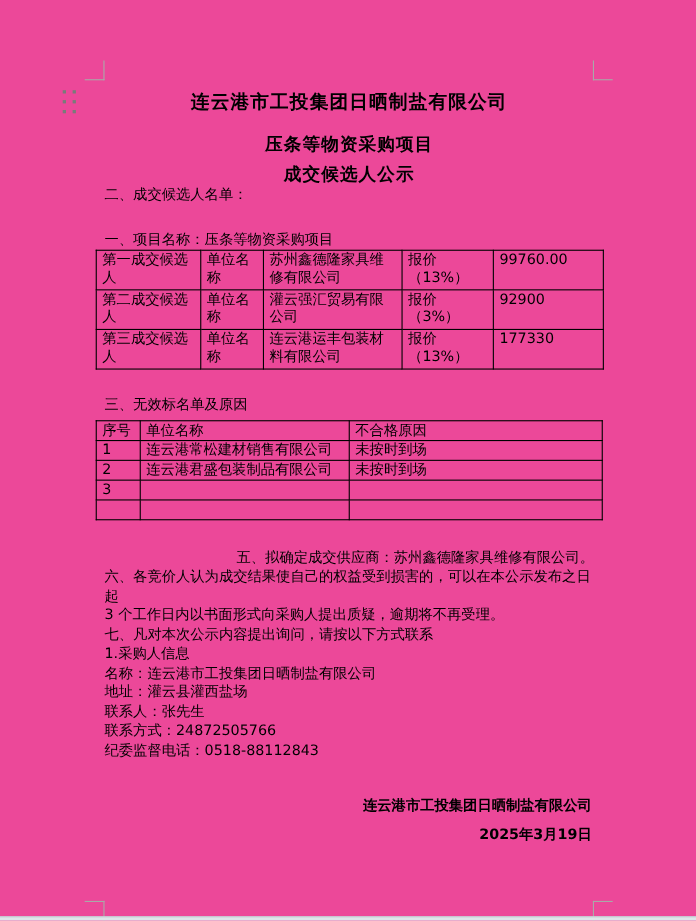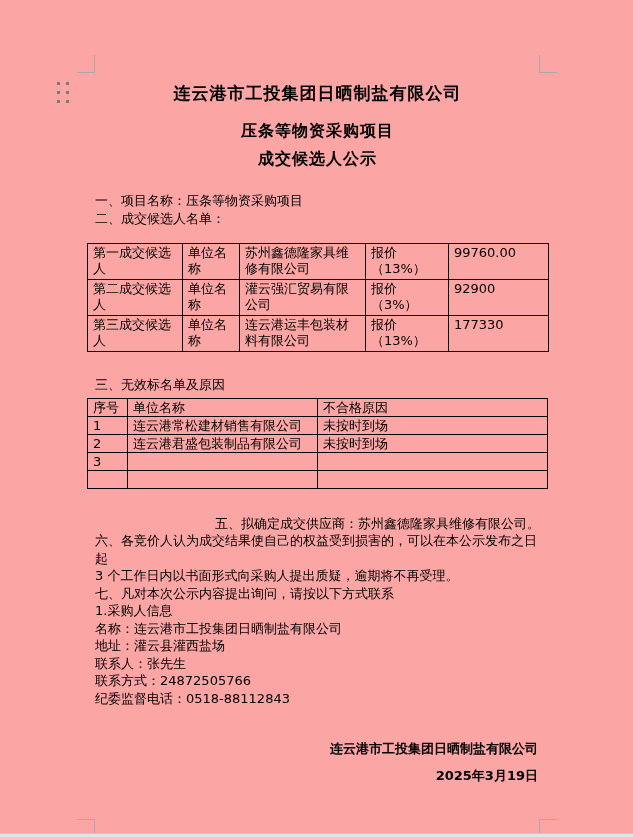--- a/index.html
+++ b/index.html
@@ -1,21 +1,21 @@
 <!DOCTYPE html>
 <html><head>
 <meta charset="utf-8">
 <style>
   * { margin:0; padding:0; box-sizing:border-box; }
   html,body { width:633px; height:837px; }
   body {
     font-family:"DejaVu Sans","Liberation Sans",sans-serif;
     color:#000; background:#fff;
   }
-  .page { position:relative; width:633px; height:837px; background:#fca5a5; overflow:hidden; }
+  .page { position:relative; width:633px; height:837px; background:#ec4899; overflow:hidden; }
 
   
   .crop { position:absolute; width:18px; height:18px; }
   .crop.tl { left:77px; top:55px;  border-right:1px solid #a9a9a9; border-bottom:1px solid #a9a9a9; }
   .crop.tr { left:539px; top:55px; border-left:1px solid #a9a9a9;  border-bottom:1px solid #a9a9a9; }
   .crop.bl { left:77px; top:819px; border-right:1px solid #a9a9a9; border-top:1px solid #a9a9a9; }
   .crop.br { left:539px; top:819px; border-left:1px solid #a9a9a9;  border-top:1px solid #a9a9a9; }
 
   
   .dots { position:absolute; left:57px; top:82px; width:14px; height:24px;
@@ -29,21 +29,21 @@
   .t2 { margin-top:18px; font-size:16px; font-weight:bold; text-align:center; line-height:20px; letter-spacing:1px; }
   .t3 { margin-top:8px;  font-size:16px; font-weight:bold; text-align:center; line-height:20px; letter-spacing:1px; }
 
   .line { font-size:13px; line-height:17.5px; }
   .mt-sections { margin-top:23px; }
 
   table { border-collapse:collapse; table-layout:fixed; margin-left:-8px; }
   td, th { border:1px solid #000; font-size:13px; font-weight:normal; text-align:left;
            vertical-align:top; padding:1px 5px; line-height:16px; overflow:hidden; }
 
-  .tbl1 { width:461px; margin-top:16px; }
+  .tbl1 { width:461px; margin-top:0; }
   .tbl1 td { height:36px; }
 
   .tbl2 { width:460px; margin-top:4px; }
   .tbl2 td, .tbl2 th { height:18px; padding:0 5px; line-height:17px; }
 
   .h3line { margin-top:24px; }
   .p5 { margin-top:26px;text-align:right; }
 
   .footer { margin-top:28px; text-align:right; font-weight:bold; font-size:13px; line-height:27px; padding-right:2px; }
 
@@ -68,22 +68,22 @@
       <i></i>
       <i></i>
   </div>
 
   <div class="content">
 
     <div class="t1">连云港市工投集团日晒制盐有限公司</div>
     <div class="t2">压条等物资采购项目</div>
     <div class="t3">成交候选人公示</div>
 
+    <div class="line">二、成交候选人名单：</div>
     <div class="line mt-sections">一、项目名称：压条等物资采购项目</div>
-    <div class="line">二、成交候选人名单：</div>
 
     <table class="tbl1">
       <colgroup>
           <col style="width:95px">
           <col style="width:57px">
           <col style="width:126px">
           <col style="width:83px">
           <col style="width:100px">
         </colgroup>
       <tbody>

